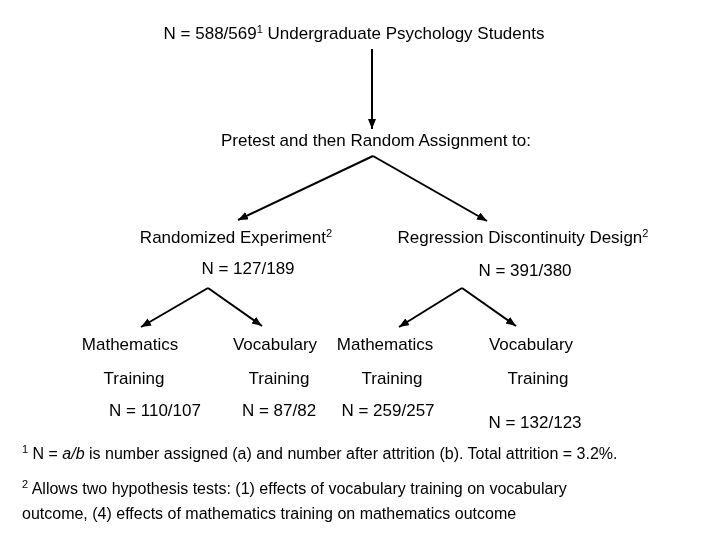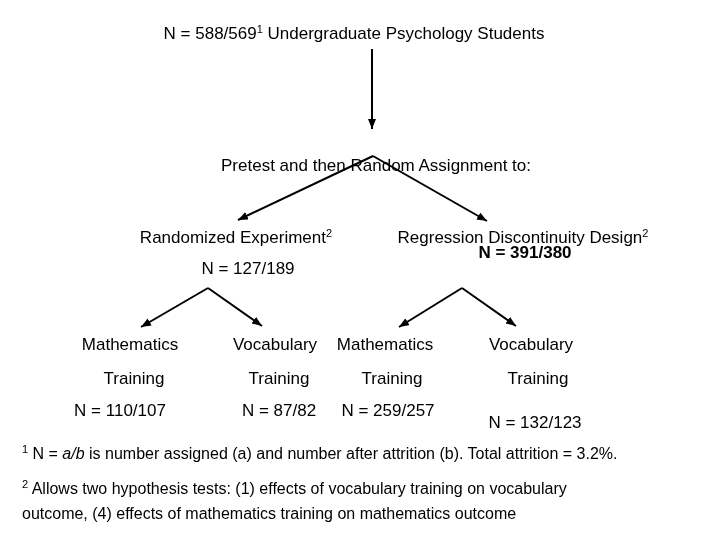--- a/index.html
+++ b/index.html
@@ -49,40 +49,40 @@
     <line x1="373" y1="156" x2="238" y2="220" stroke="#000000" stroke-width="2" marker-end="url(#ah)"></line>
     <line x1="373" y1="156" x2="487" y2="221" stroke="#000000" stroke-width="2" marker-end="url(#ah)"></line>
     <line x1="208" y1="288" x2="141" y2="327" stroke="#000000" stroke-width="2" marker-end="url(#ah)"></line>
     <line x1="208" y1="288" x2="262" y2="326" stroke="#000000" stroke-width="2" marker-end="url(#ah)"></line>
     <line x1="462" y1="288" x2="399" y2="327" stroke="#000000" stroke-width="2" marker-end="url(#ah)"></line>
     <line x1="462" y1="288" x2="516" y2="326" stroke="#000000" stroke-width="2" marker-end="url(#ah)"></line>
   </svg>
 
   <span class="t c" style="left:354px; top:24px;"><span>N = 588/569</span><sup>1</sup><span> Undergraduate Psychology Students</span></span>
 
-  <span class="t c" style="left:376px; top:131px;margin-top:25px;">Pretest and then Random Assignment to:</span>
+  <span class="t c" style="left:376px; top:131px;">Pretest and then Random Assignment to:</span>
 
   <span class="t c" style="left:236px; top:228px;"><span>Randomized Experiment</span><sup>2</sup></span>
 
   <span class="t c" style="left:523px; top:228px;"><span>Regression Discontinuity Design</span><sup>2</sup></span>
 
   <span class="t c" style="left:248px; top:259px;">N = 127/189</span>
-  <span class="t c" style="left:525px; top:243px;font-weight:bold;">N = 391/380</span>
+  <span class="t c" style="left:525px; top:261px;">N = 391/380</span>
 
   <span class="t c" style="left:130px; top:335px;">Mathematics</span>
   <span class="t c" style="left:275px; top:335px;">Vocabulary</span>
   <span class="t c" style="left:385px; top:335px;">Mathematics</span>
   <span class="t c" style="left:531px; top:335px;">Vocabulary</span>
 
   <span class="t c" style="left:134px; top:369px;">Training</span>
   <span class="t c" style="left:279px; top:369px;">Training</span>
   <span class="t c" style="left:392px; top:369px;">Training</span>
   <span class="t c" style="left:538px; top:369px;">Training</span>
 
-  <span class="t c" style="left:120px; top:401px;">N = 110/107</span>
+  <span class="t c" style="left:155px; top:401px;">N = 110/107</span>
   <span class="t c" style="left:279px; top:401px;">N = 87/82</span>
   <span class="t c" style="left:388px; top:401px;">N = 259/257</span>
   <span class="t c" style="left:535px; top:401px;margin-top:12px;">N = 132/123</span>
 
   <div class="fn" style="top:441px;"><sup>1</sup><span> N = </span><i>a/b</i><span> is number assigned (a) and number after attrition (b). Total attrition = 3.2%.</span></div>
 
   <div class="fn" style="top:476px;"><sup>2</sup><span> Allows two hypothesis tests: (1) effects of vocabulary training on vocabulary</span>
     <div>outcome, (4) effects of mathematics training on mathematics outcome</div>
   </div>
 

